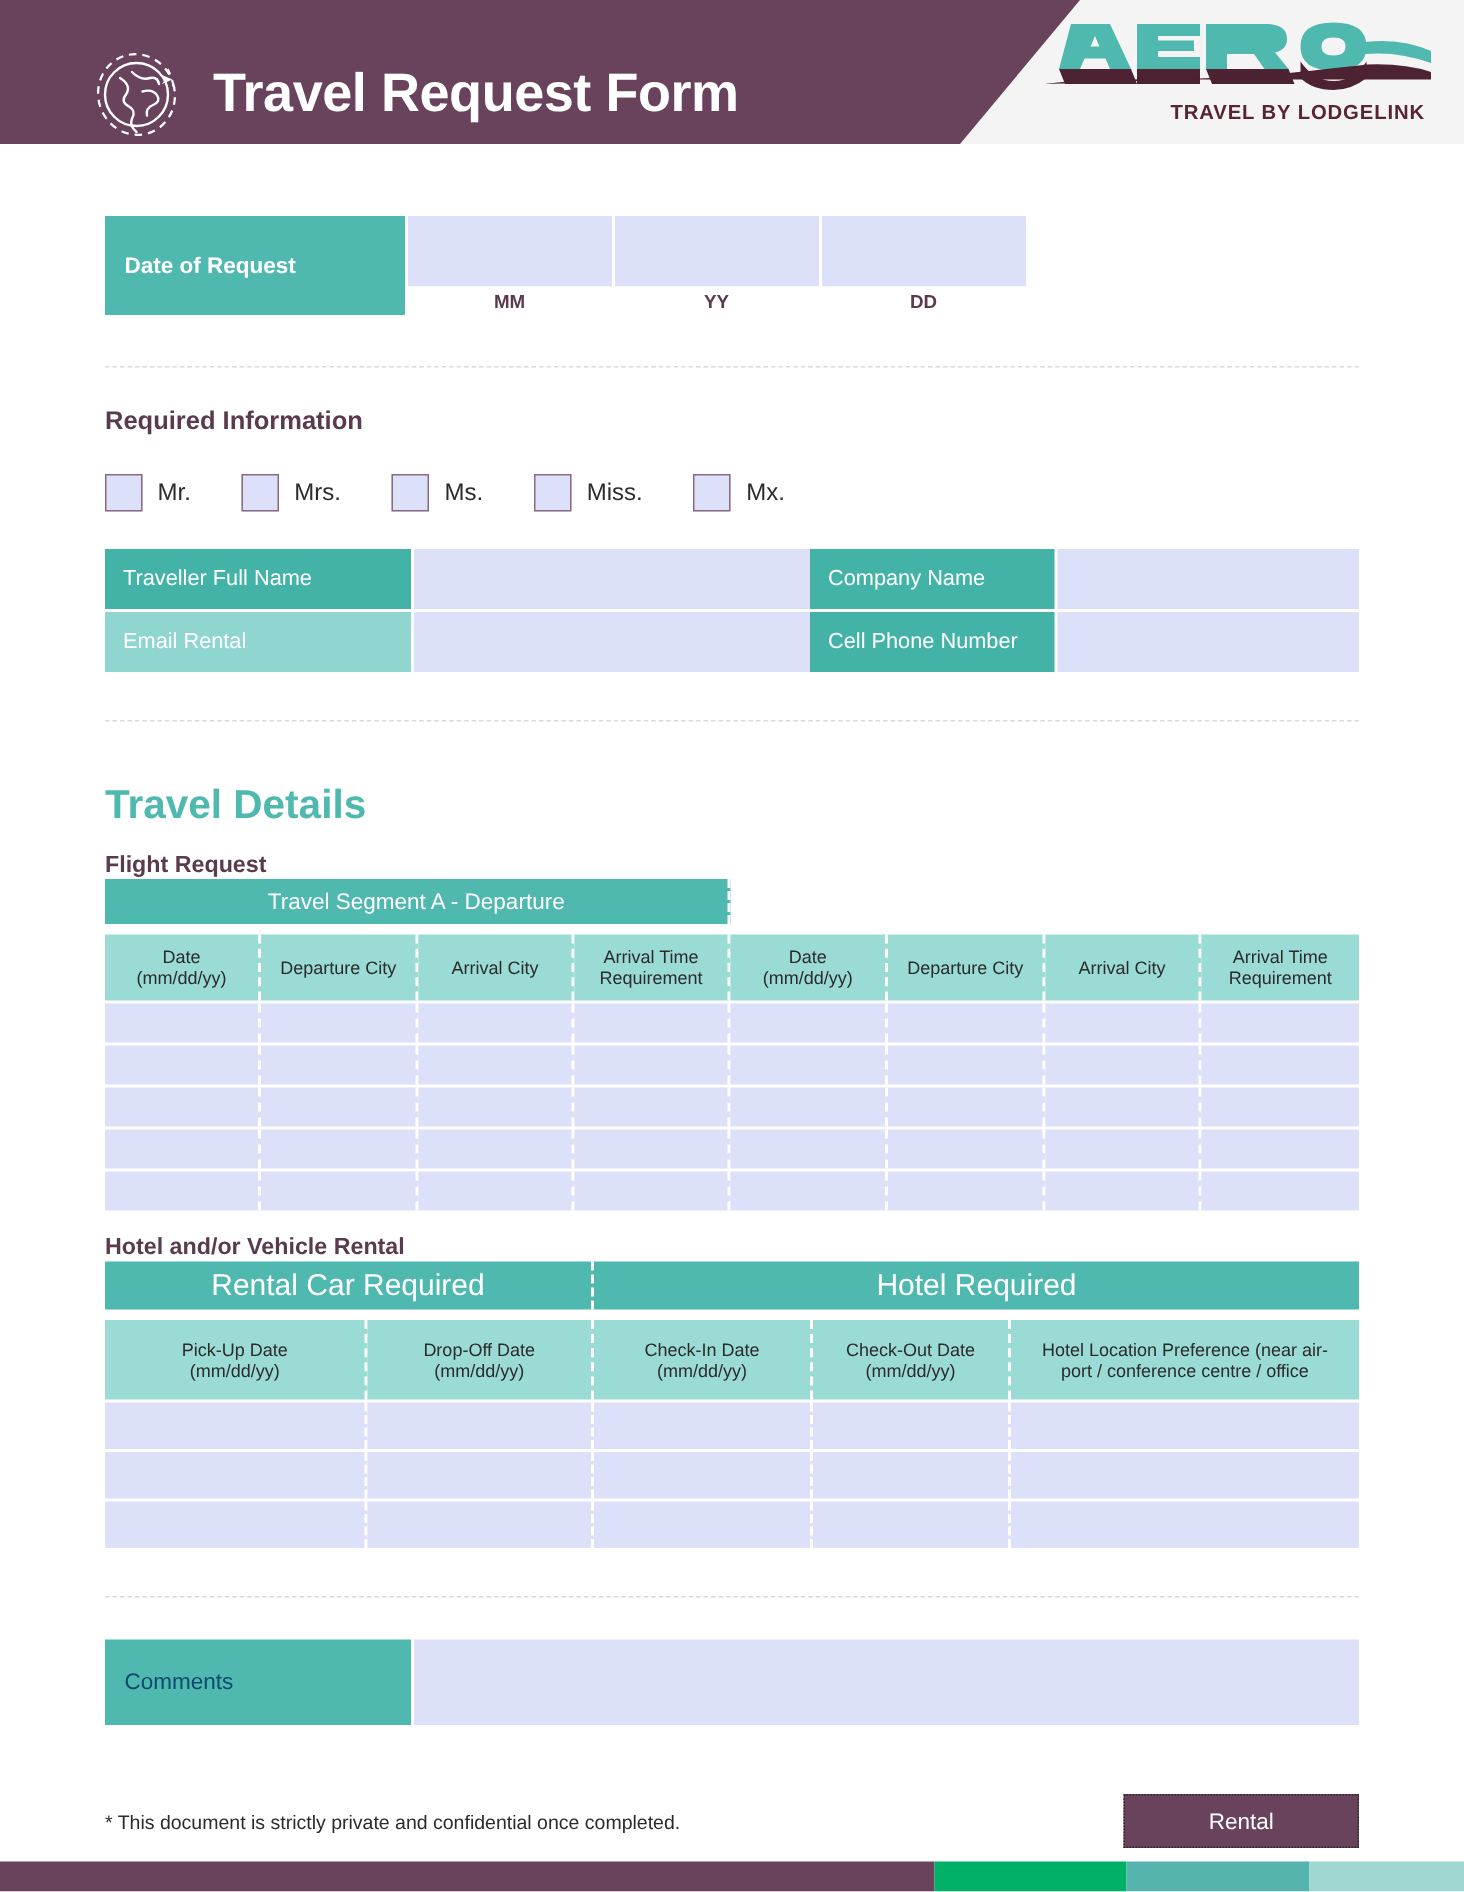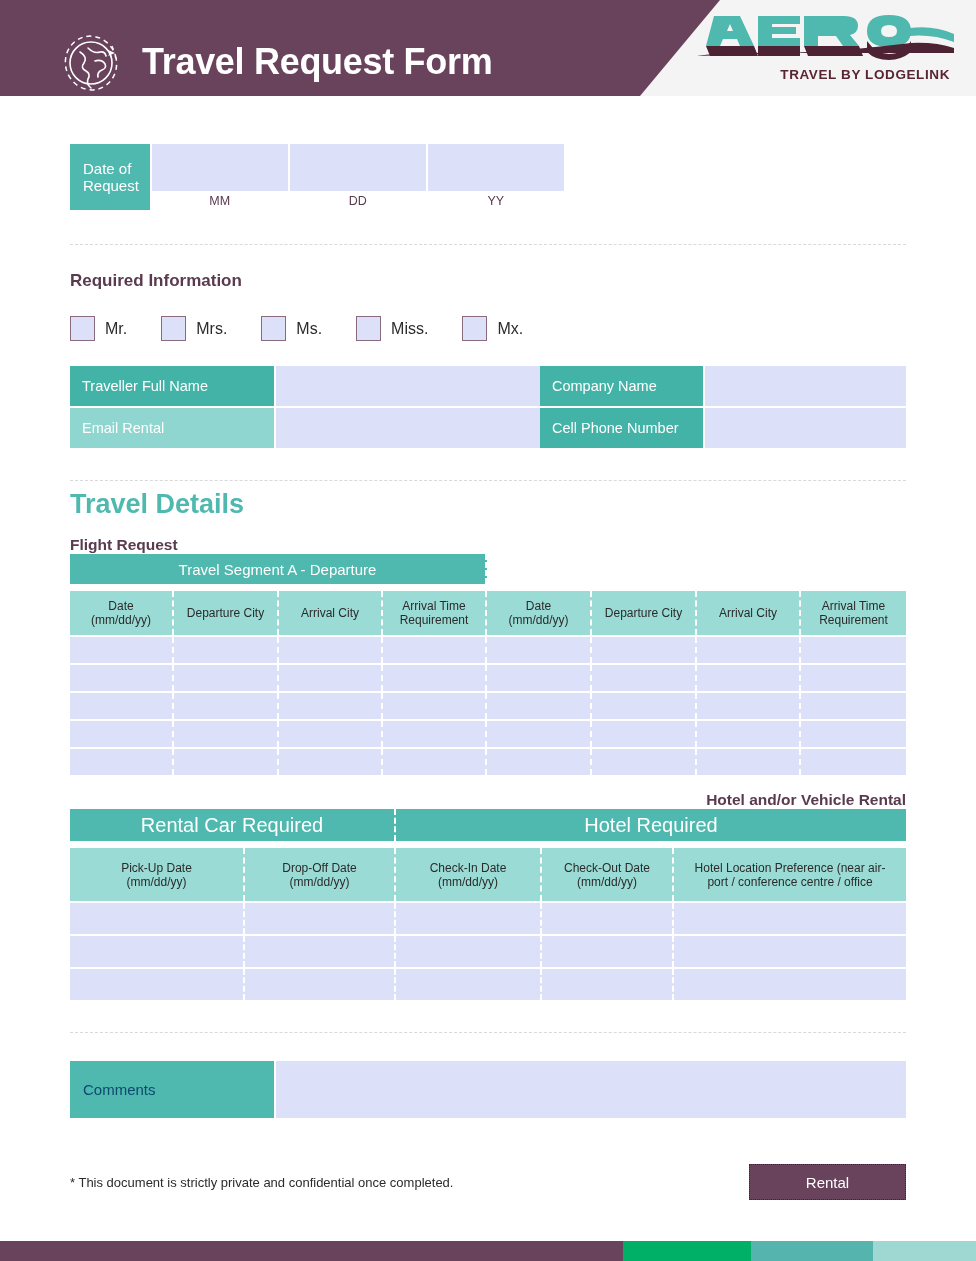--- a/index.html
+++ b/index.html
@@ -74,21 +74,21 @@
   
   .body-area { position: relative; padding: 0 70px; }
 
   .divider {
     border-top: 1px dashed #d9d9d9;
     height: 0;
     margin: 0;
   }
 
   
-  .date-block { margin-top: 48px; display: flex; width: 494px; }
+  .date-block { margin-top: 48px; display: flex; width: 614px; font-weight: bold; }
   .date-label {
     width: 204px;
     height: 66px;
     background: #4fb8af;
     color: #ffffff;
     font-size: 15px;
     display: flex;
     align-items: center;
     padding-left: 13px;
   }
@@ -158,21 +158,21 @@
   .lbl-w-b { width: 163px; background: #44b3a7; }
   .trav-val { flex: 1; background: #dce0f8; margin-left: 2px; }
 
   .div-2 { margin-top: 30px; }
 
   
   .td-heading {
     color: #4fb8af;
     font-size: 27px;
     font-weight: bold;
-    margin-top: 8px;
+    margin-top: 40px;
   }
   .sub-heading {
     color: #5a3a4e;
     font-size: 15.5px;
     font-weight: bold;
     margin-top: 16px;
   }
 
   .seg-bar { display: flex; width: 836px; }
   .seg-cell {
@@ -334,25 +334,25 @@
 
     <div class="date-block">
       <div class="date-label">Date of Request</div>
       <div class="date-fields">
         <div class="date-col">
           <div class="date-input"></div>
           <div class="date-sub">MM</div>
         </div>
         <div class="date-col">
           <div class="date-input"></div>
-          <div class="date-sub">DD</div>
+          <div class="date-sub">YY</div>
         </div>
         <div class="date-col">
           <div class="date-input"></div>
-          <div class="date-sub">YY</div>
+          <div class="date-sub">DD</div>
         </div>
       </div>
     </div>
 
     <div class="divider div-1"></div>
 
     <div class="section-head-purple">Required Information</div>
 
     <div class="title-row">
       <div class="title-opt">
@@ -487,21 +487,21 @@
           <div class="data-cell  fc1"></div>
           <div class="data-cell  fc2"></div>
           <div class="data-cell  fc3"></div>
           <div class="data-cell  fc4"></div>
           <div class="data-cell  fc5"></div>
           <div class="data-cell  fc6"></div>
           <div class="data-cell  fc7"></div>
         </div>
       </div>
 
-    <div class="sub-heading" style="text-align:right;">Hotel and/or Vehicle Rental</div>
+    <div class="sub-heading" style="">Hotel and/or Vehicle Rental</div>
 
     <div class="seg-bar">
       <div class="hseg-cell hseg-a">Rental Car Required</div>
       <div class="hseg-cell hseg-b">Hotel Required</div>
     </div>
 
     <div class="hdr-row">
       <div class="hdr-cell tall hc0">
         <span><span>Pick-Up Date</span><br>
               <span>(mm/dd/yy)</span></span>

